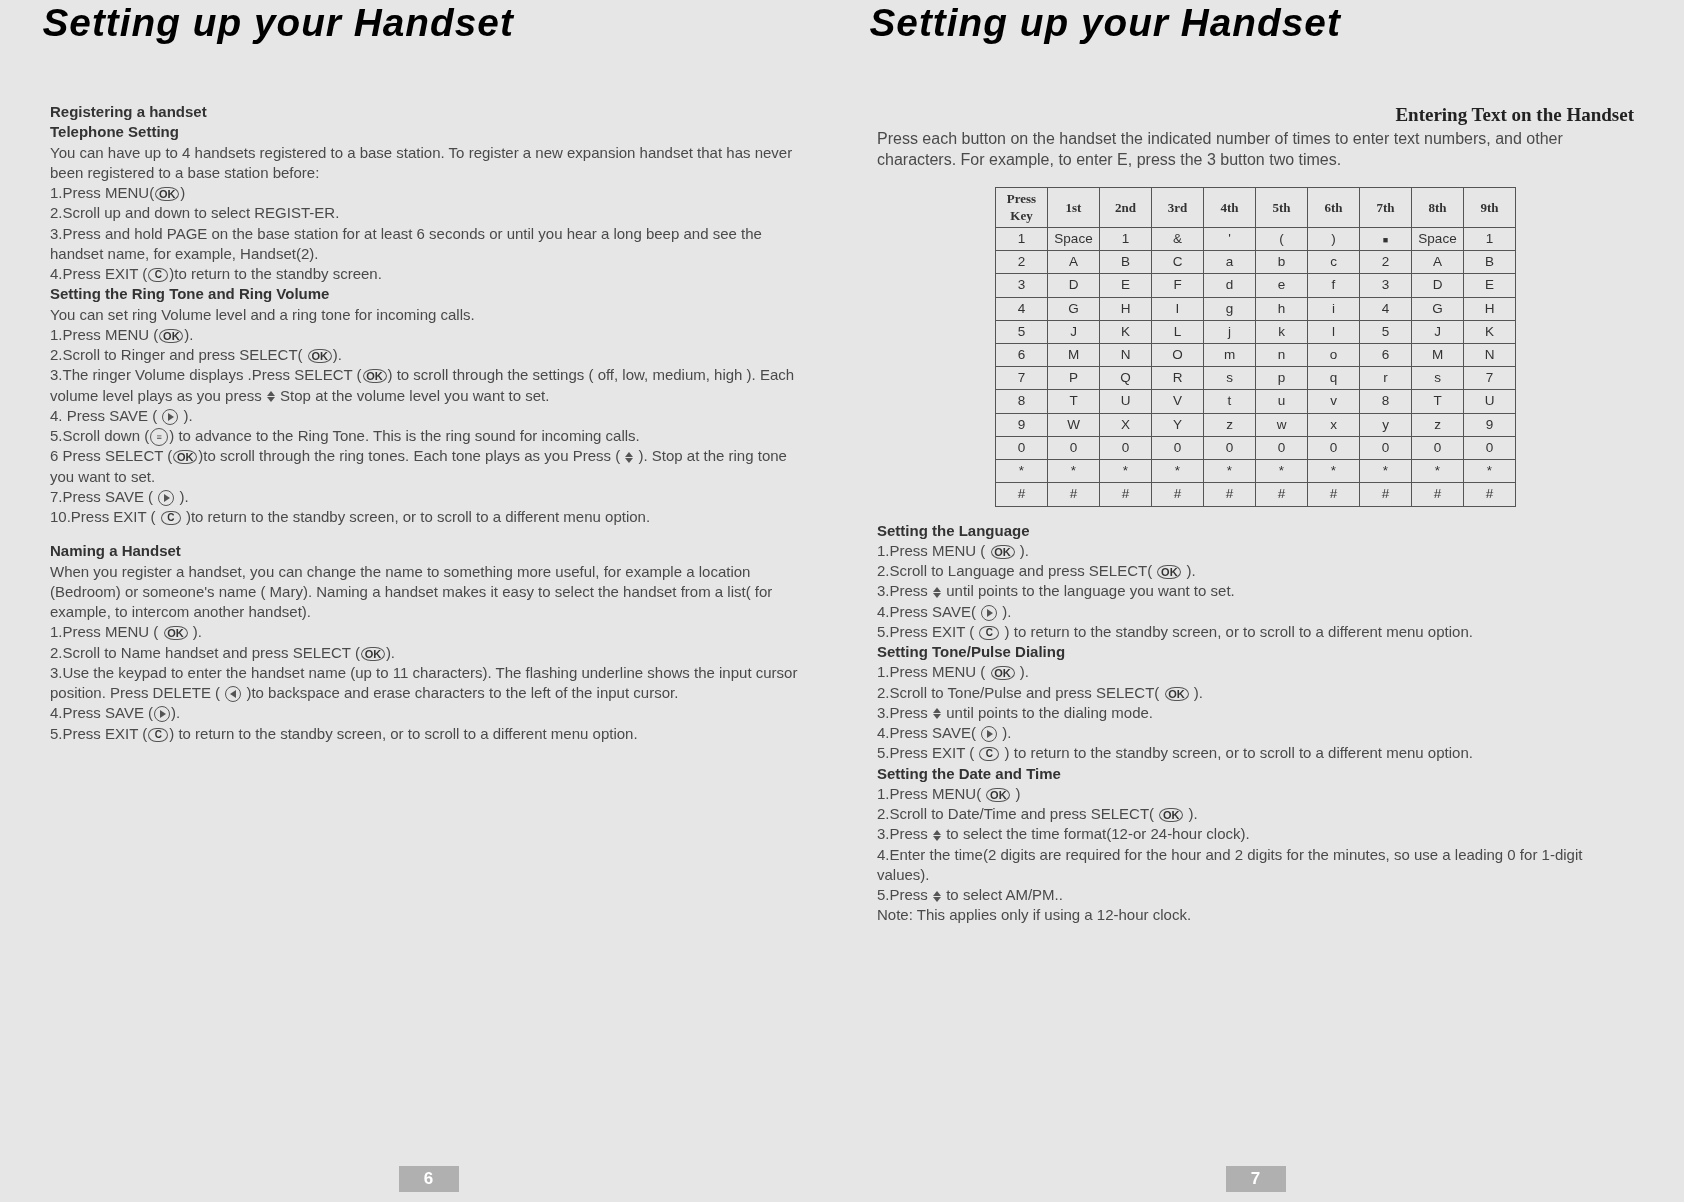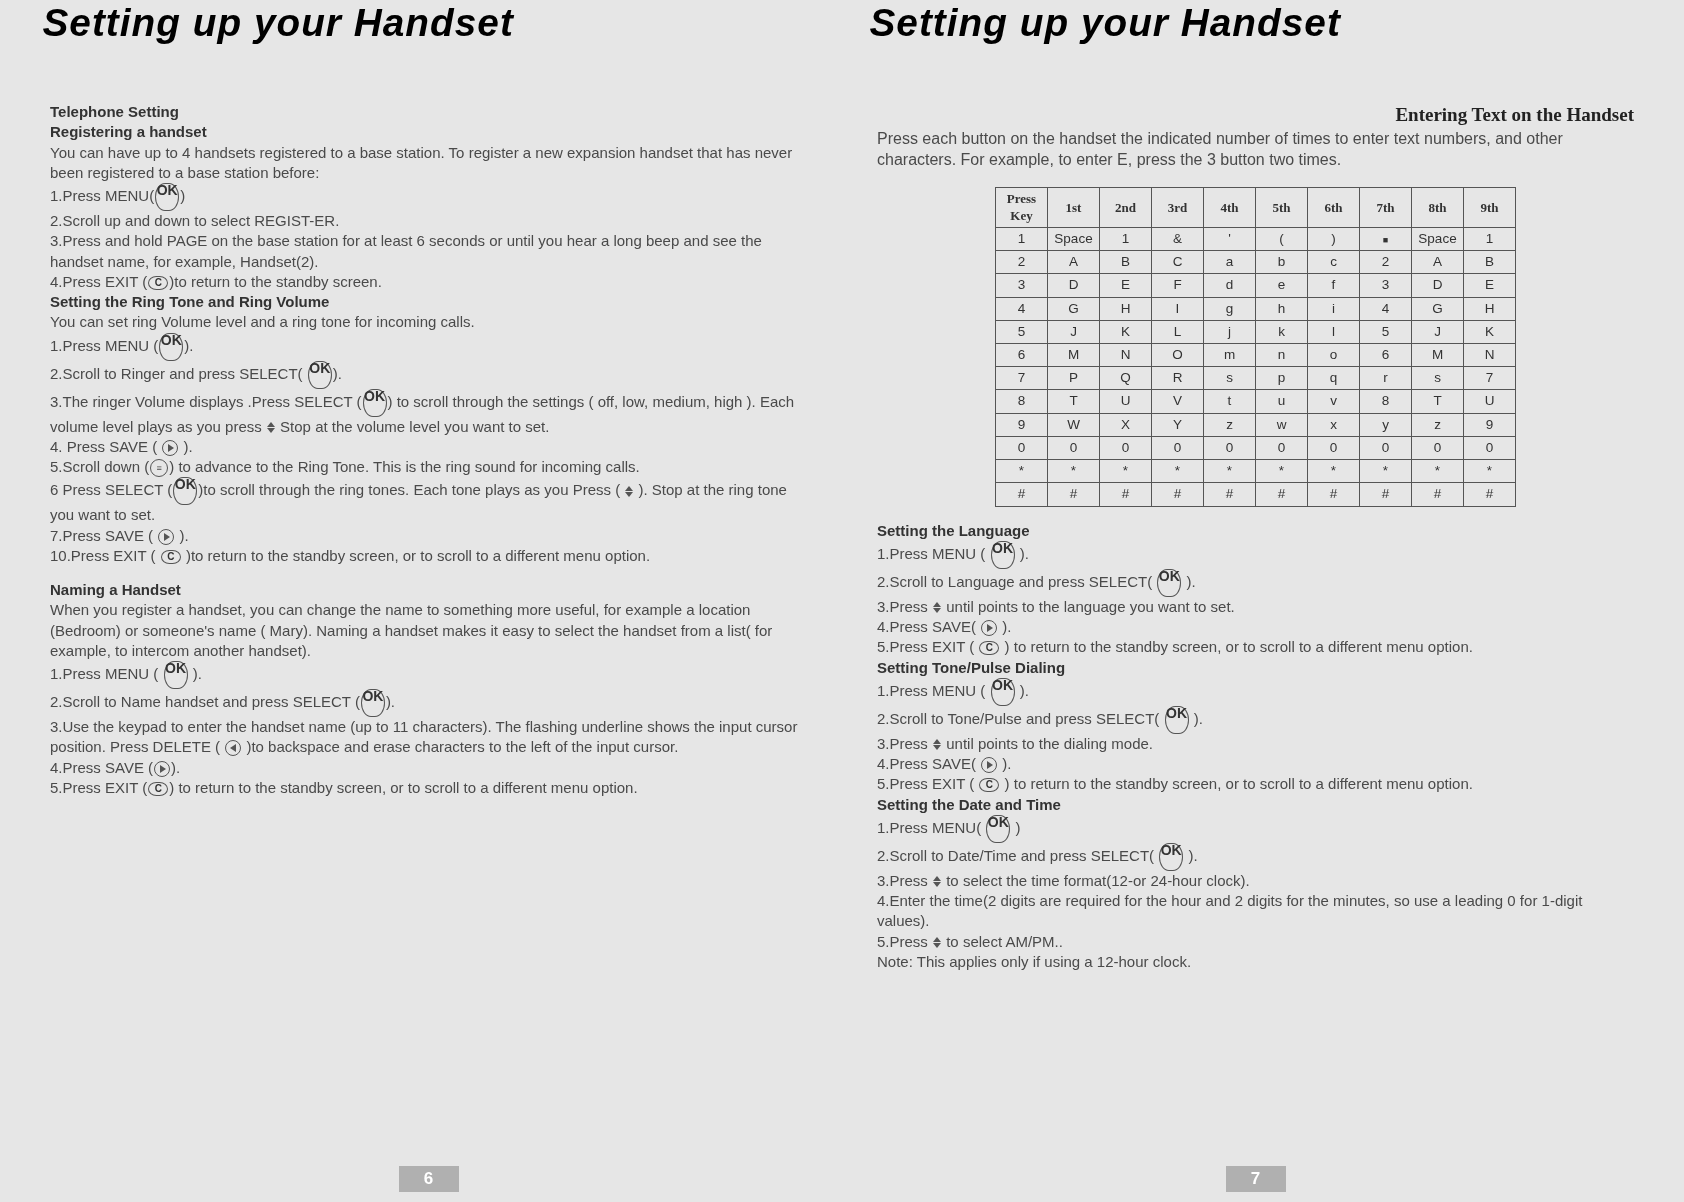--- a/index.html
+++ b/index.html
@@ -38,22 +38,22 @@
   p { margin: 0; }
   .spacer { height: 14px; }
   .inline-icon {
     display: inline-block;
     vertical-align: middle;
     margin: 0 1px;
   }
   .icon-ok {
     border: 1.2px solid #555;
     border-radius: 50% / 60%;
-    width: 24px; height: 28px;
-    font-size: 14px;
+    width: 24px; height: 14px;
+    font-size: 11px;
     line-height: 12px;
     text-align: center;
     font-weight: bold;
     color: #333;
   }
   .icon-c {
     border: 1.2px solid #555;
     border-radius: 50% / 60%;
     width: 20px; height: 14px;
     font-size: 10px;
@@ -107,22 +107,22 @@
   }
   .sq { font-size:9px; }
 </style>
 </head>
 <body>
 
 <div class="page">
   <div class="title">Setting up your Handset</div>
   <div class="content">
 
+    <p class="bold">Registering a handset</p>
     <p class="bold">Telephone Setting</p>
-    <p class="bold">Registering a handset</p>
     <p>You can have up to 4 handsets registered to a base station. To register a new expansion handset that has never been registered to a base station before:</p>
     <p>
       <span>1.Press MENU(</span><span class="inline-icon icon-ok">OK</span><span>)</span>
     </p>
     <p>2.Scroll up and down to select REGIST-ER.</p>
     <p>3.Press and hold PAGE on the base station for at least 6 seconds or until you hear a long beep and see the handset name, for example, Handset(2).</p>
     <p>
       <span>4.Press EXIT (</span><span class="inline-icon icon-c">C</span><span>)to return to the standby screen.</span>
     </p>
 

